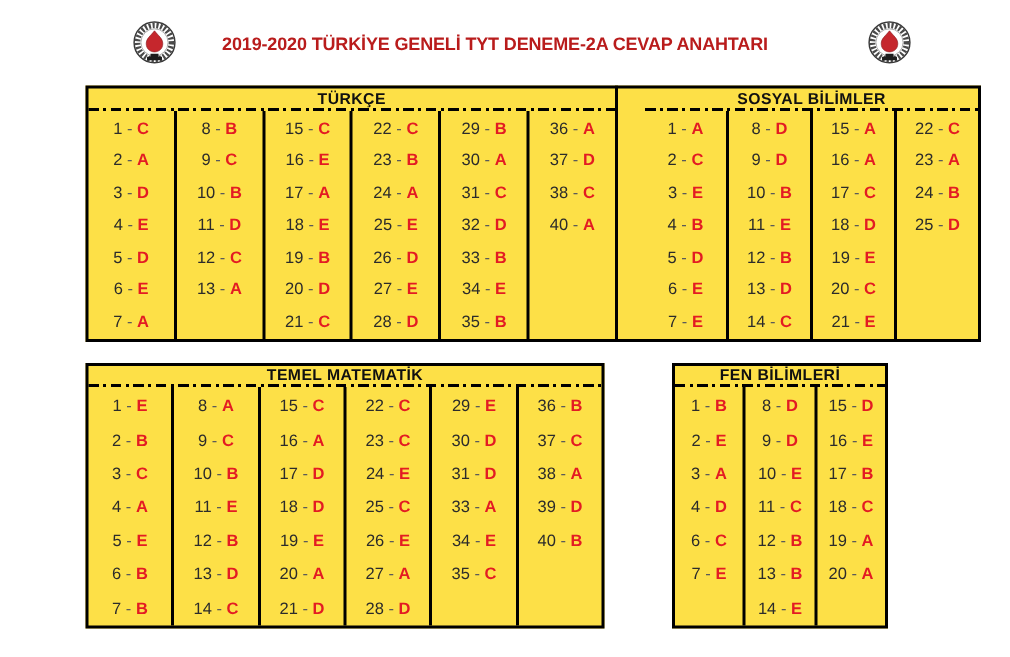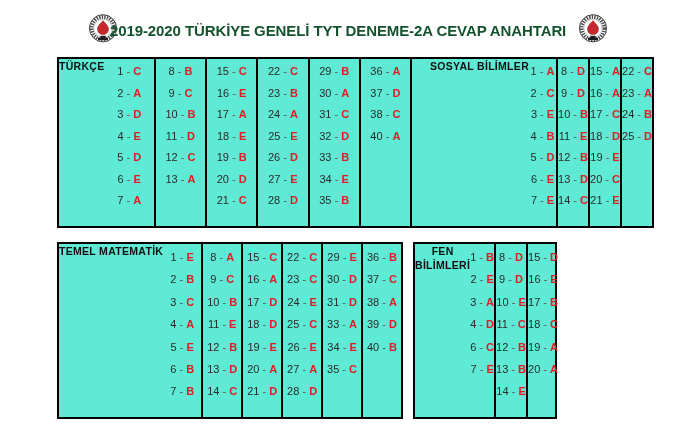--- a/index.html
+++ b/index.html
@@ -3,37 +3,37 @@
 <meta charset="utf-8">
 <style>
   html,body{margin:0;padding:0;background:#ffffff;}
   .page{
     position:relative;width:673px;height:438px;background:#ffffff;overflow:hidden;
     font-family:"Liberation Sans",sans-serif;
   }
   
   .title{
     position:absolute;top:22px;left:110px;width:440px;margin:0;
-    text-align:center;font-size:15px;font-weight:bold;color:#14532d;letter-spacing:-0.1px;
+    text-align:center;font-size:12px;font-weight:bold;color:#b91c1c;letter-spacing:-0.1px;
     white-space:nowrap;
   }
   .logo{position:absolute;top:13px;width:32px;height:35px;}
   .logo-left{left:87px;}
   .logo-right{left:577px;}
   
   .row{position:absolute;display:flex;}
   .row1{left:57px;top:57px;height:171px;}
-  .row2{left:57px;top:242px;height:177px;}
+  .row2{left:57px;top:242px;height:177px;gap:35px;}
   .row1 .table{height:171px;}
   .row2 .table{height:177px;}
   .row1 .table + .table{margin-left:-2px;padding-left:18px;} 
   .row2 .table + .table{margin-left:10px;} 
   .table{
-    border:2px solid #000;box-sizing:border-box;background:#5eead4;
-    display:flex;
+    border:2px solid #000;box-sizing:border-box;background:#fde047;
+    display:flex;flex-direction:column;justify-content:flex-end;
   }
   .sec-turkce{width:355px;}
   .sec-sosyal{width:244px;}
   .sec-matematik{width:346px;}
   .sec-fen{width:144px;}
   .sec-title{
     height:13px;line-height:14px;text-align:center;
     font-size:10.5px;font-weight:bold;color:#101010;letter-spacing:0.3px;
   }
   .dash{

